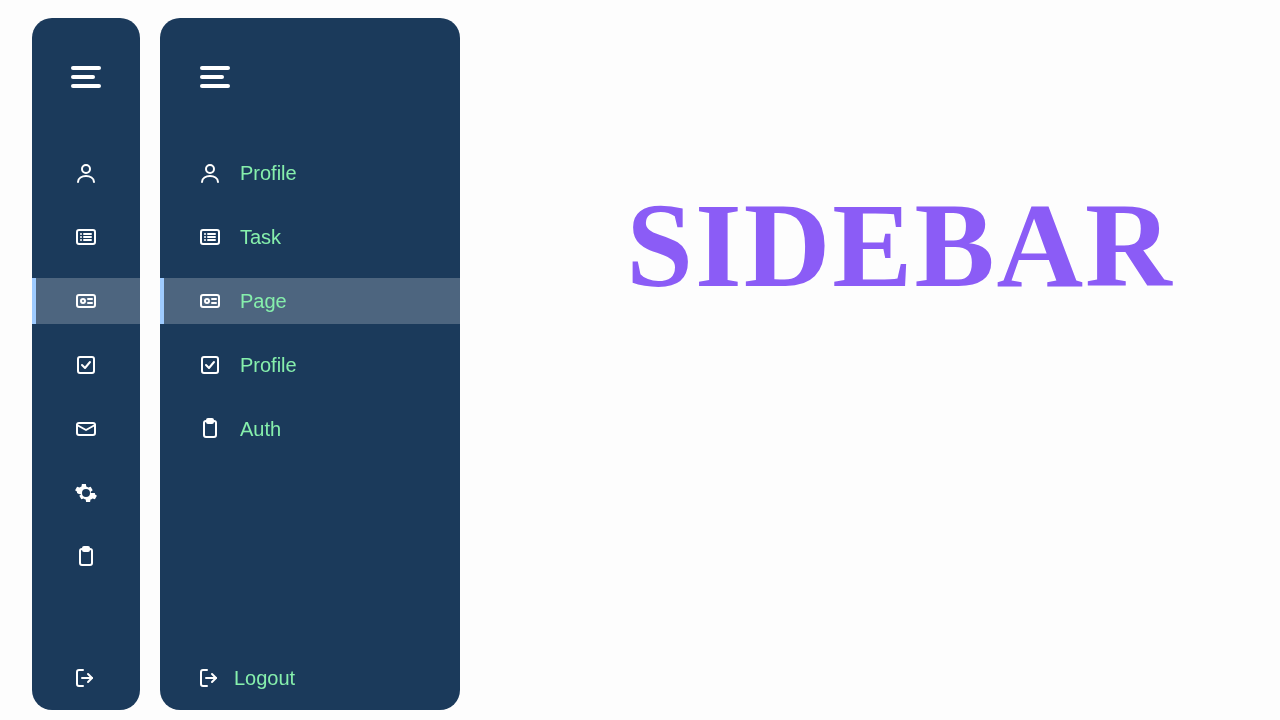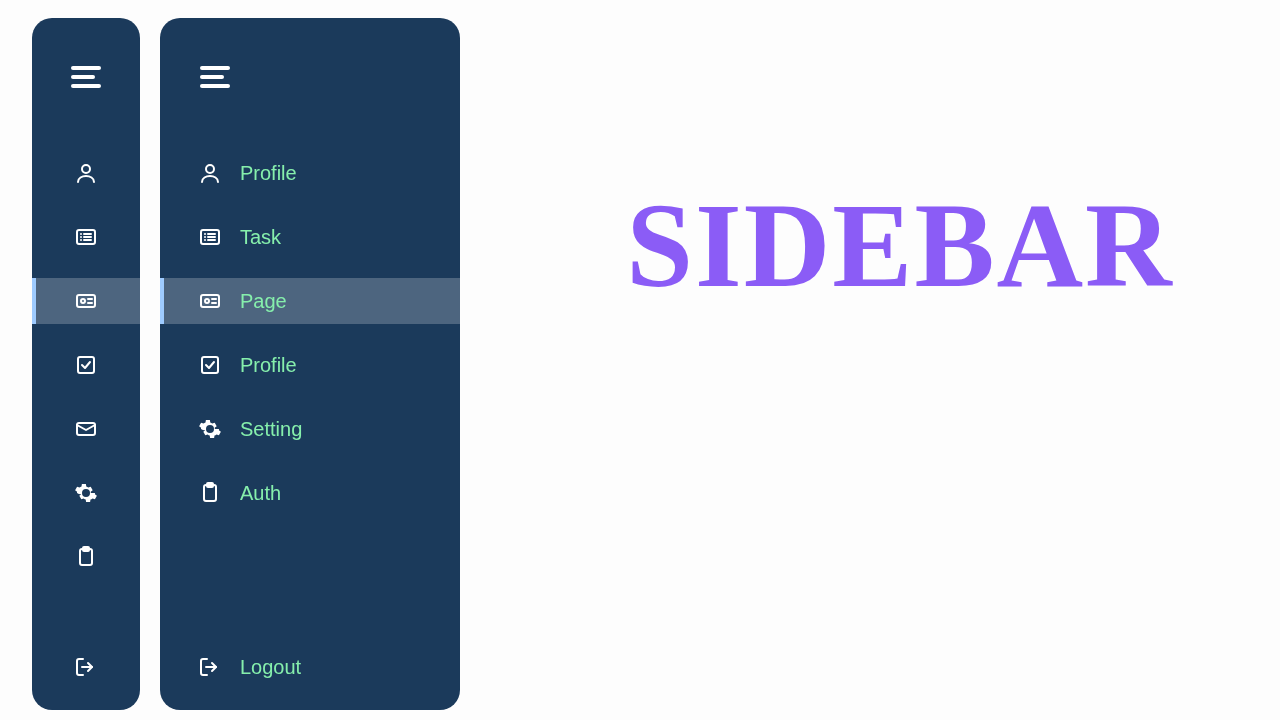--- a/index.html
+++ b/index.html
@@ -63,22 +63,22 @@
     width: 4px; height: 100%;
     background: #9ecbff;
   }
   .nav-label {
     font-size: 20px;
     font-weight: 500;
   }
   .spacer { flex: 1; }
   .logout-row {
     display: flex;
-    align-items: center;
-    gap: 18px;
+    align-items: flex-end;
+    gap: 12px;
     height: 46px;
     width: 100%;
     margin-bottom: 20px;
     cursor: pointer;
   }
   .sidebar.collapsed .logout-row { justify-content: center; }
   .sidebar.expanded .logout-row { padding-left: 38px; }
   .hero {
     position: absolute;
     left: 560px;
@@ -229,28 +229,20 @@
         <span>
           <svg width="24" height="24" viewBox="0 0 24 24" fill="none" stroke="#fff" stroke-width="2" stroke-linecap="round" stroke-linejoin="round">
             <rect x="4" y="4" width="16" height="16" rx="2"></rect>
             <polyline points="8 12 11 15 16 9"></polyline>
           </svg>
         </span>
         <span class="nav-label">Profile</span>
       </div>
       <div class="nav-item">
         <span>
-          <svg width="24" height="24" viewBox="0 0 24 24" fill="#fff">
-            <path d="M12 8a4 4 0 100 8 4 4 0 000-8zm9 4a7 7 0 01-.1 1.2l2 1.6-2 3.4-2.4-.8a7 7 0 01-2 1.2l-.4 2.4h-4l-.4-2.4a7 7 0 01-2-1.2l-2.4.8-2-3.4 2-1.6A7 7 0 013 12a7 7 0 01.1-1.2l-2-1.6 2-3.4 2.4.8a7 7 0 012-1.2L7.9 3h4l.4 2.4a7 7 0 012 1.2l2.4-.8 2 3.4-2 1.6c.1.4.1.8.1 1.2z"></path>
-          </svg>
-        </span>
-        <span class="nav-label">Setting</span>
-      </div>
-      <div class="nav-item">
-        <span>
           <svg width="24" height="24" viewBox="0 0 24 24" fill="none" stroke="#fff" stroke-width="2" stroke-linecap="round" stroke-linejoin="round">
             <rect x="6" y="4" width="12" height="16" rx="2"></rect>
             <rect x="9" y="2" width="6" height="4" rx="1"></rect>
           </svg>
         </span>
         <span class="nav-label">Auth</span>
       </div>
     </div>
   <div class="spacer"></div>
   <div class="logout-row">

